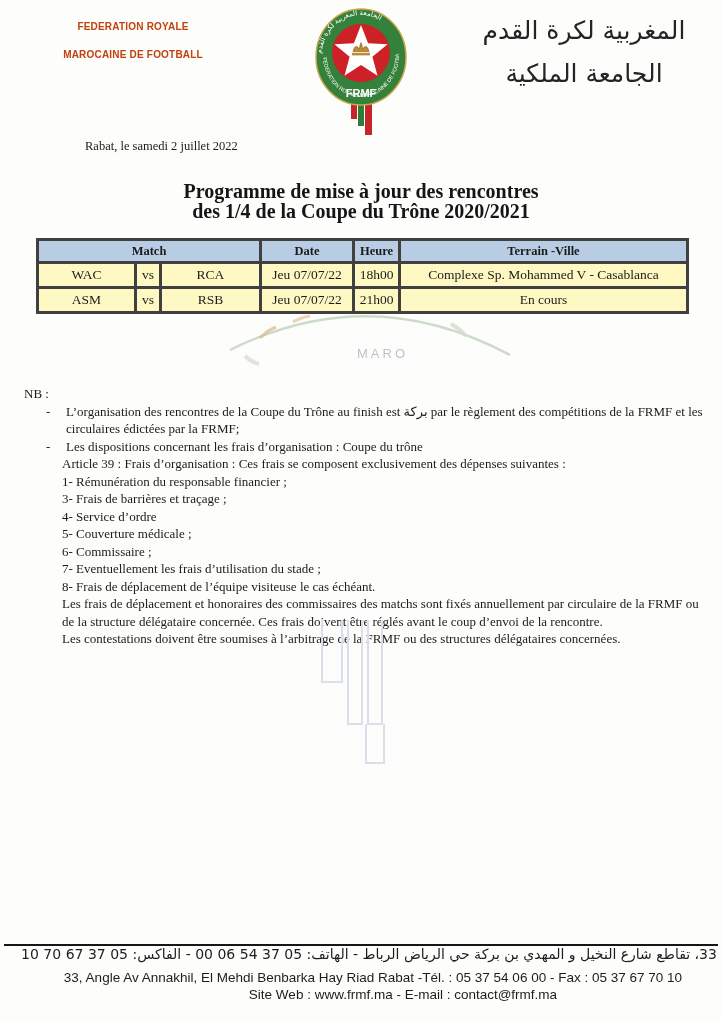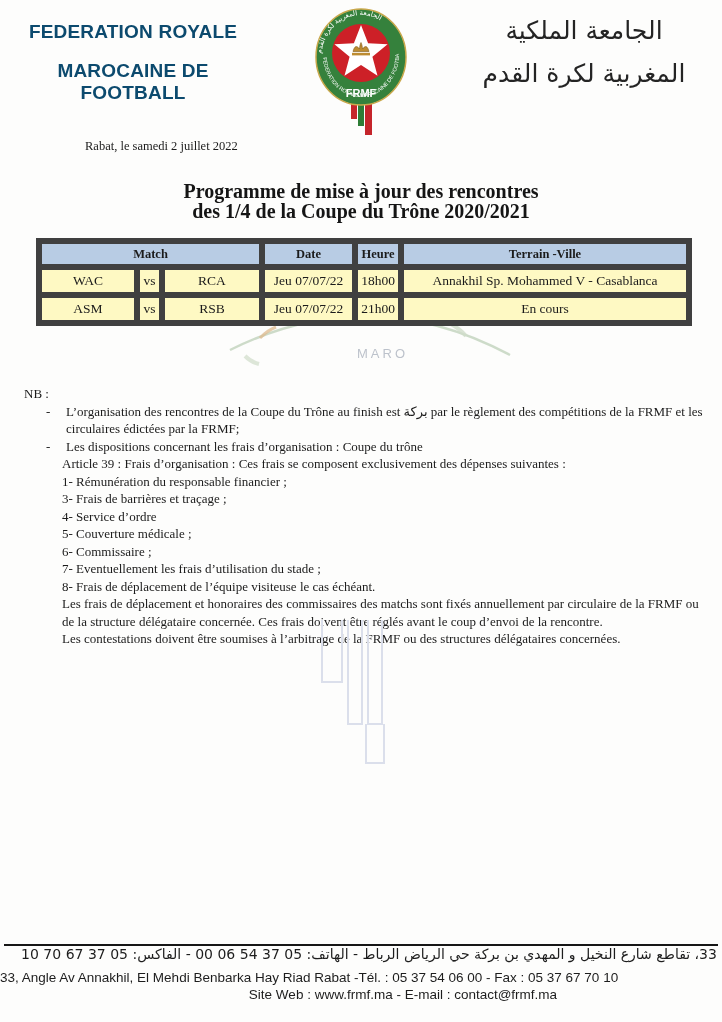--- a/index.html
+++ b/index.html
@@ -6,21 +6,21 @@
   .page {
     position:relative; width:722px; height:1022px; margin:0 auto;
     background:#fdfdfc; overflow:hidden;
     font-family:"Liberation Serif", serif; color:#1b1b1b;
   }
 
   
   .org-name {
     position:absolute; left:26px; top:21px; width:214px; text-align:center;
     font-family:"Liberation Sans", sans-serif; font-weight:bold;
-    font-size:19px; color:#0c4a6e; letter-spacing:0.2px;
+    font-size:10px; color:#c2410c; letter-spacing:0.2px;
   }
   .org-name .line2 { margin-top:17px; }
 
   .logo-svg { position:absolute; left:302px; top:7px; }
 
   .arabic-header {
     position:absolute; left:458px; top:9px; width:252px; text-align:center;
     direction:rtl; font-family:"DejaVu Sans", sans-serif;
     font-size:25px; line-height:43px; color:#242424;
   }
@@ -32,21 +32,21 @@
     position:absolute; left:0; top:182px; width:722px; text-align:center;
     font-weight:bold; font-size:20px; line-height:19.5px; color:#151515;
   }
 
   
   .match-table {
     position:absolute; left:36px; top:238px; width:650px;
     border-collapse:collapse; table-layout:fixed; font-size:13.5px;
   }
   .match-table th, .match-table td {
-    border:6px solid #404040; text-align:center; padding:0 2px;
+    border:3px solid #404040; text-align:center; padding:0 2px;
     overflow:hidden; white-space:nowrap;
   }
   .match-table th { background:#b8cce4; font-size:12.5px; height:20px; }
   .match-table td { height:22px; background:#fef9c3; }
 
   
   .watermark-arc { position:absolute; left:215px; top:298px; pointer-events:none; }
   .watermark-ribbon { position:absolute; left:312px; top:620px; pointer-events:none; }
 
   
@@ -56,21 +56,21 @@
   .nb-text { width:646px; }
   .nb-body { margin-left:38px; width:650px; }
 
   
   .footer-rule { position:absolute; left:4px; top:944px; width:714px; height:2px; background:#161616; }
   .footer-arabic {
     position:absolute; left:0; top:946px; width:722px; text-align:center;
     direction:rtl; font-family:"DejaVu Sans", sans-serif; font-size:14px; color:#1d1d1d;padding-left:8px;
   }
   .footer-french {
-    position:absolute; left:0; top:970px; width:682px; text-align:left;
+    position:absolute; left:0; top:970px; width:682px; text-align:right;
     font-family:"Liberation Sans", sans-serif; font-size:13.5px; color:#1d1d1d;
   }
   .footer-web {
     position:absolute; left:0; top:987px; width:722px; text-align:center;
     font-family:"Liberation Sans", sans-serif; font-size:13.5px; color:#1d1d1d;padding-left:42px;
   }
 </style>
 </head>
 <body>
 
@@ -105,22 +105,22 @@
 
     <path id="arcBottom" d="M21,48 A38,42 0 1 0 97,48" fill="none"></path>
     <text font-size="5.4" fill="#ffffff" font-family="Liberation Sans, sans-serif">
       <textPath href="#arcBottom" startOffset="2%">FEDERATION ROYALE MAROCAINE DE FOOTBALL</textPath>
     </text>
 
     <text x="59" y="90" text-anchor="middle" font-size="11" font-weight="bold" fill="#ffffff" font-family="Liberation Sans, sans-serif">FRMF</text>
   </svg>
 
   <div class="arabic-header">
+    <div>المغربية لكرة القدم</div>
     <div>الجامعة الملكية</div>
-    <div>المغربية لكرة القدم</div>
   </div>
 
   <div class="date-line">Rabat, le samedi 2 juillet 2022</div>
 
   <div class="doc-title">
     <div>Programme de mise à jour des rencontres</div>
     <div>des 1/4 de la Coupe du Trône 2020/2021</div>
   </div>
 
   <svg class="watermark-arc" width="310" height="120" viewBox="0 0 310 120">
@@ -149,21 +149,21 @@
         <th>Terrain -Ville</th>
       </tr>
     </thead>
     <tbody>
       <tr>
         <td>WAC</td>
         <td>vs</td>
         <td>RCA</td>
         <td>Jeu 07/07/22</td>
         <td>18h00</td>
-        <td>Annakhil Sp. Mohammed V - Casablanca</td>
+        <td>Complexe Sp. Mohammed V - Casablanca</td>
       </tr>
       <tr>
         <td>ASM</td>
         <td>vs</td>
         <td>RSB</td>
         <td>Jeu 07/07/22</td>
         <td>21h00</td>
         <td>En cours</td>
       </tr>
     </tbody>

